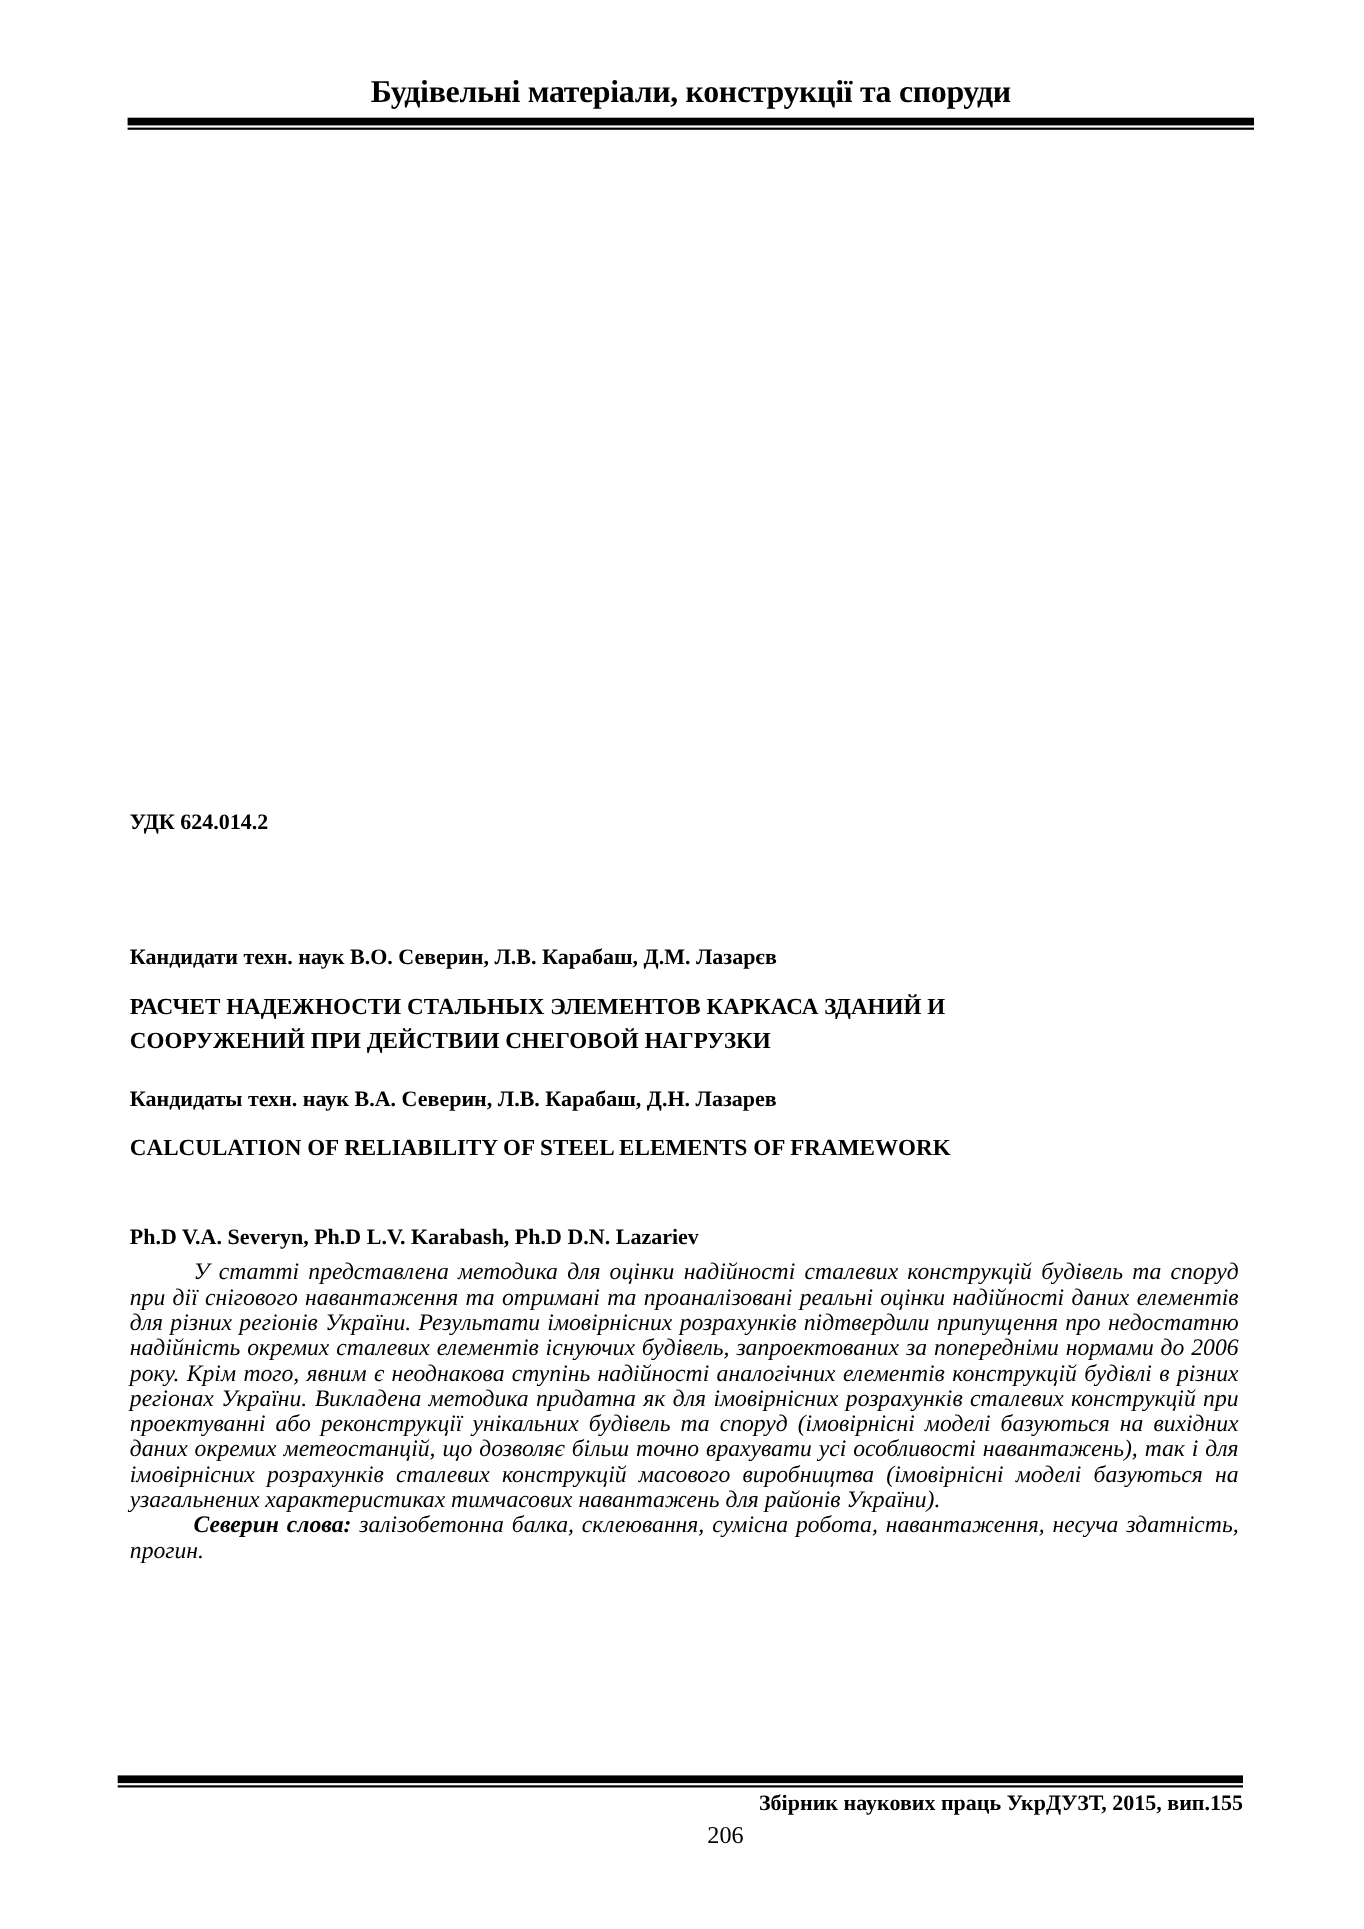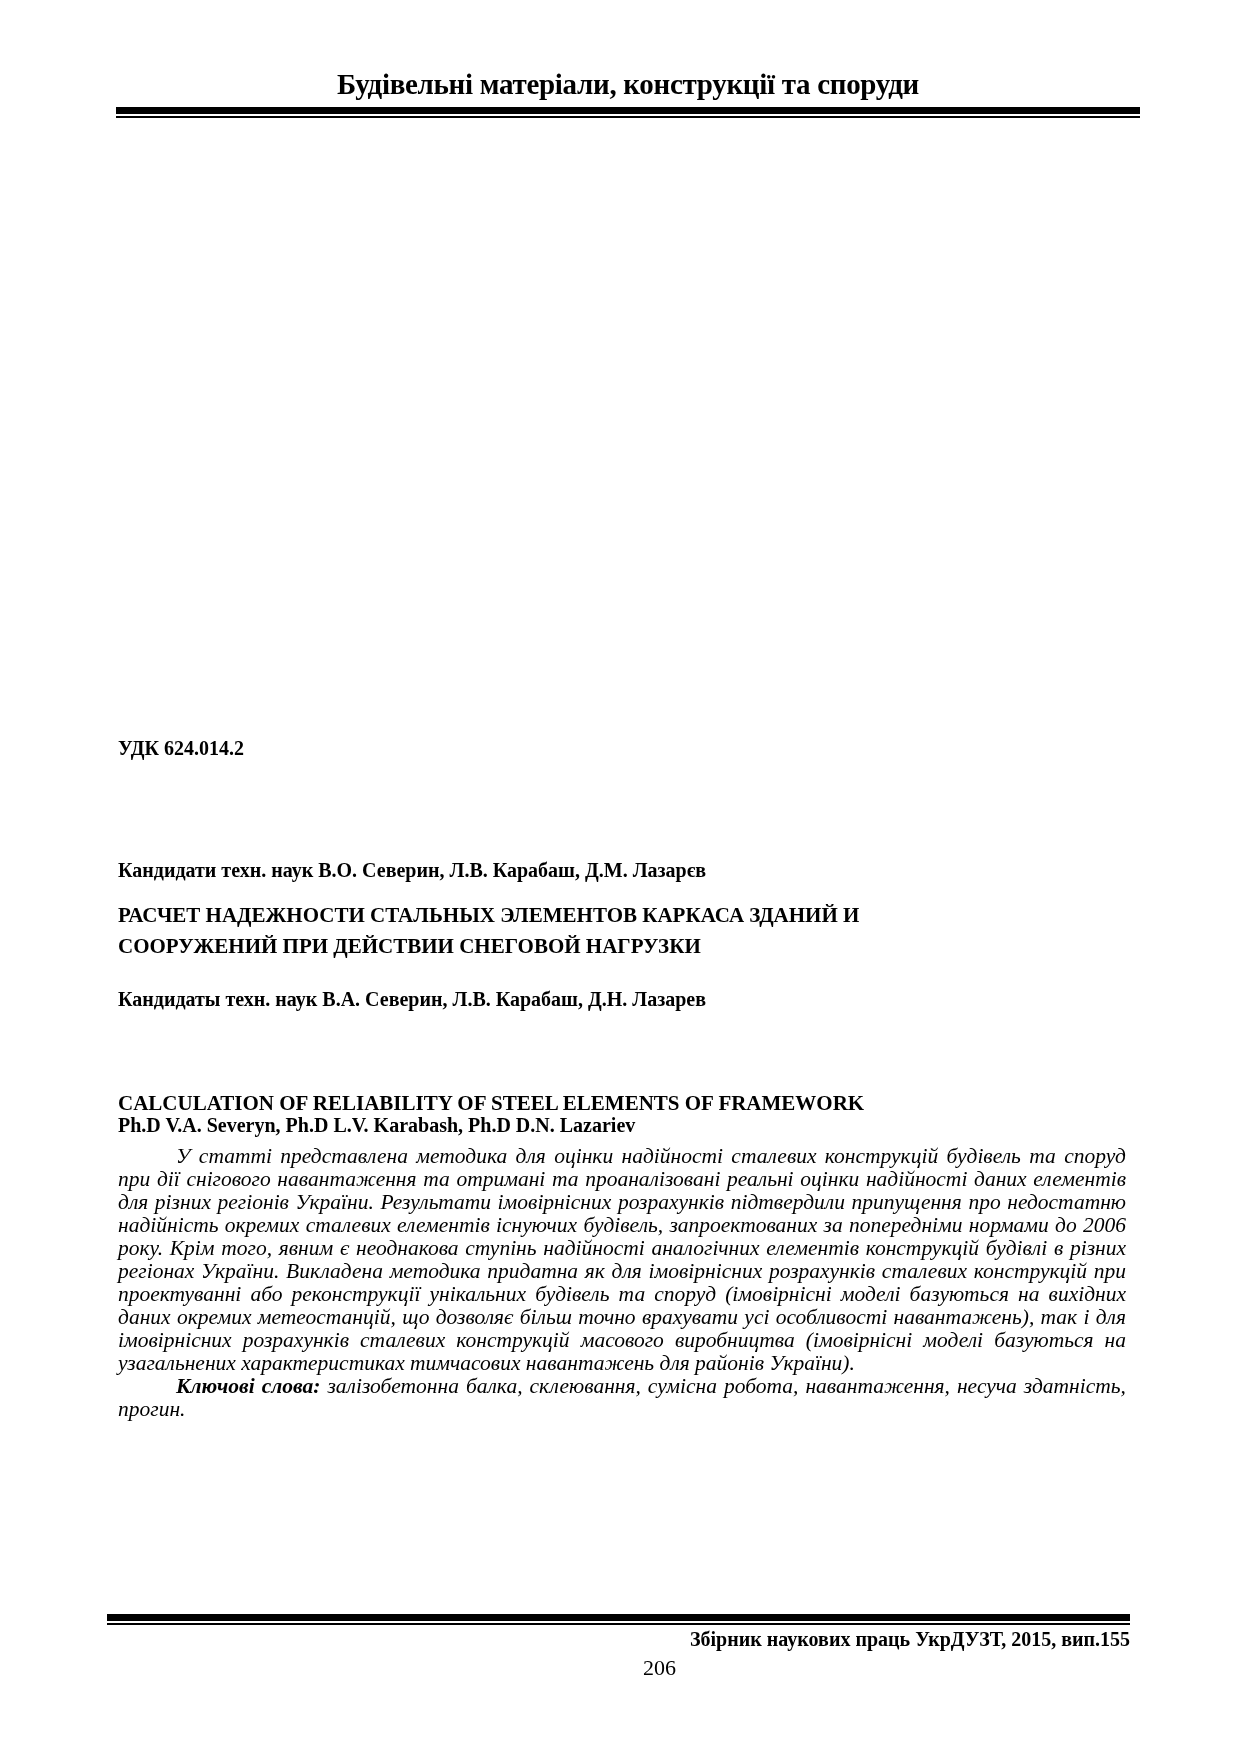--- a/index.html
+++ b/index.html
@@ -30,27 +30,27 @@
 <div class="abs title bold" style="top:771px;">
 </div>
 <div class="abs authors bold" style="top:859px;">Кандидати техн. наук В.О. Северин, Л.В. Карабаш, Д.М. Лазарєв</div>
 
 <div class="abs title bold" style="top:900px;">
   <div>РАСЧЕТ НАДЕЖНОСТИ СТАЛЬНЫХ ЭЛЕМЕНТОВ КАРКАСА ЗДАНИЙ И</div>
   <div>СООРУЖЕНИЙ ПРИ ДЕЙСТВИИ СНЕГОВОЙ НАГРУЗКИ</div>
 </div>
 <div class="abs authors bold" style="top:988px;">Кандидаты техн. наук В.А. Северин, Л.В. Карабаш, Д.Н. Лазарев</div>
 
-<div class="abs title bold" style="top:1088px;">
+<div class="abs title bold" style="top:1028px;">
   <div>CALCULATION OF RELIABILITY OF STEEL ELEMENTS OF FRAMEWORK</div>
 </div>
 <div class="abs authors bold" style="top:1114px;">Ph.D V.A. Severyn, Ph.D L.V. Karabash, Ph.D D.N. Lazariev</div>
 
 <div class="abs abstract">
   <p>У статті представлена методика для оцінки надійності сталевих конструкцій будівель та споруд при дії снігового навантаження та отримані та проаналізовані реальні оцінки надійності даних елементів для різних регіонів України. Результати імовірнісних розрахунків підтвердили припущення про недостатню надійність окремих сталевих елементів існуючих будівель, запроектованих за попередніми нормами до 2006 року. Крім того, явним є неоднакова ступінь надійності аналогічних елементів конструкцій будівлі в різних регіонах України. Викладена методика придатна як для імовірнісних розрахунків сталевих конструкцій при проектуванні або реконструкції унікальних будівель та споруд (імовірнісні моделі базуються на вихідних даних окремих метеостанцій, що дозволяє більш точно врахувати усі особливості навантажень), так і для імовірнісних розрахунків сталевих конструкцій масового виробництва (імовірнісні моделі базуються на узагальнених характеристиках тимчасових навантажень для районів України).</p>
-  <p><span class="kw-label">Ключові слова:</span><span> залізобетонна балка, склеювання, сумісна робота, навантаження, несуча здатність, прогин.</span></p>
+  <p><span class="kw-label">Северин слова:</span><span> залізобетонна балка, склеювання, сумісна робота, навантаження, несуча здатність, прогин.</span></p>
 </div>
 
 <div class="abs rule-thick" style="left:107px; top:1614px; width:1023px;"></div>
 <div class="abs rule-thin" style="left:107px; top:1623px; width:1023px;"></div>
 
 <div class="abs footer-journal" style="top:1628px;">Збірник наукових праць УкрДУЗТ, 2015, вип.155</div>
 <div class="abs page-number" style="top:1655px;">206</div>
 
 </body></html>

